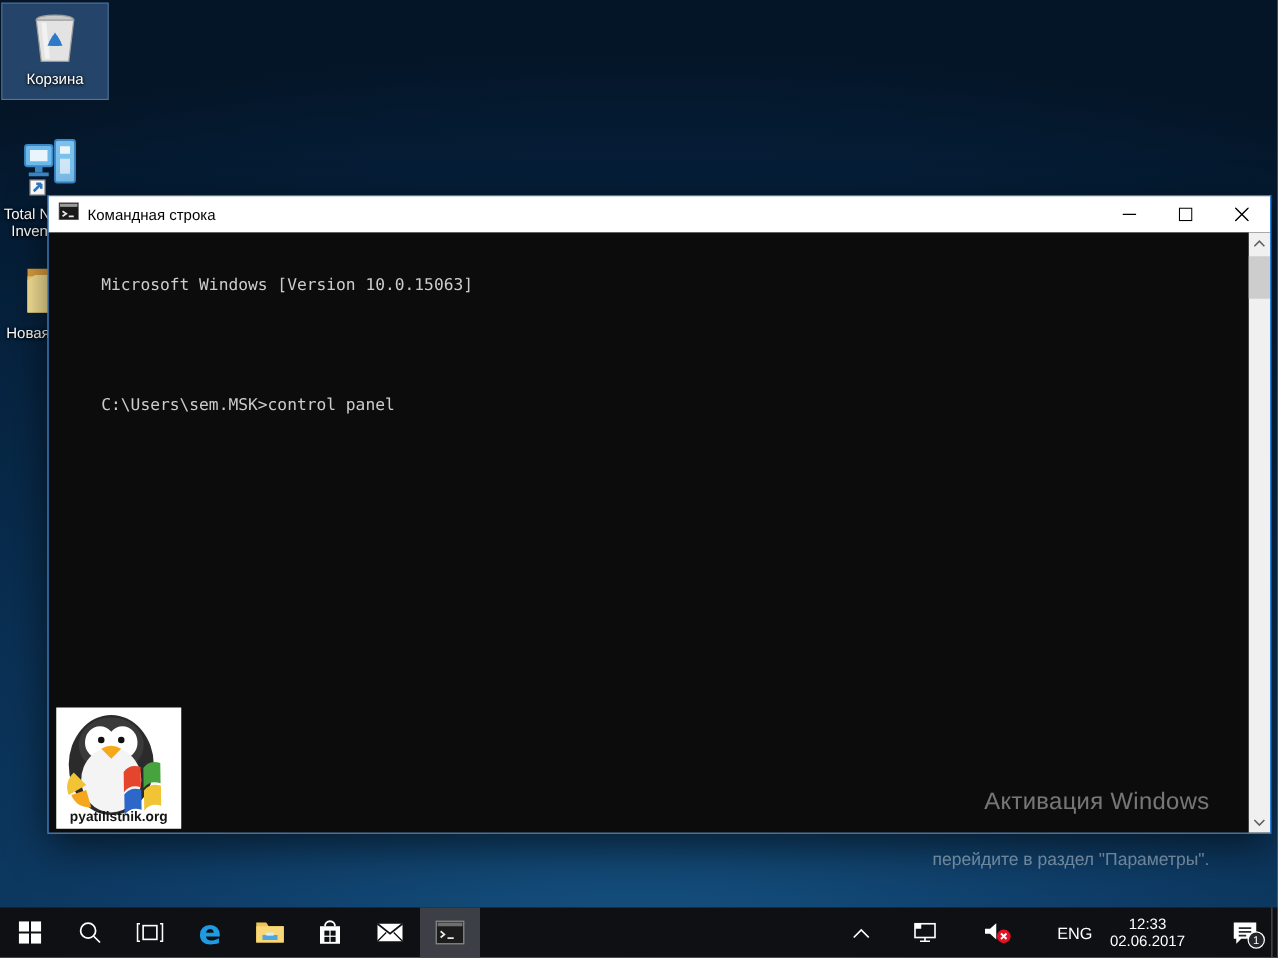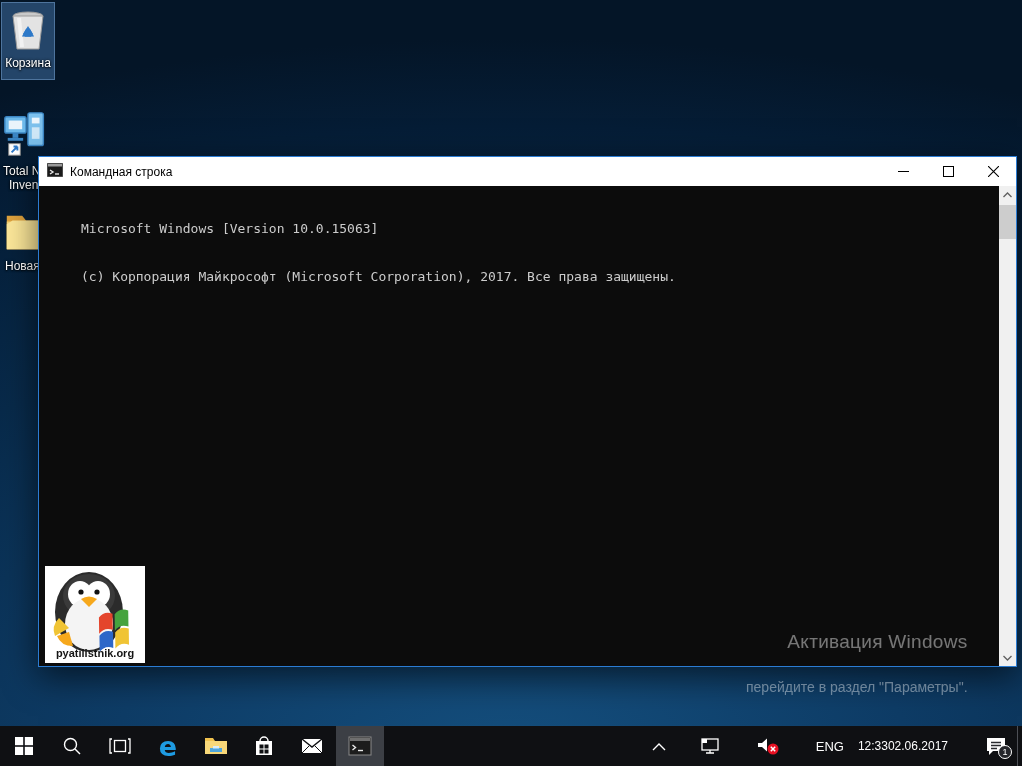--- a/index.html
+++ b/index.html
@@ -5,21 +5,21 @@
   * { margin:0; padding:0; box-sizing:border-box; }
   html,body { width:1022px; height:766px; overflow:hidden; }
   body {
     position:relative;
     font-family:"Liberation Sans", sans-serif;
     background:
       radial-gradient(ellipse 130% 95% at 50% 100%, #15507f 0%, #0e3c66 30%, #082a4a 62%, #051d36 88%, #041527 100%);
   }
 
   
-  .desk-icon { position:absolute; width:52px; text-align:center; color:#fff; z-index:1; }
+  .desk-icon { position:absolute; width:84px; text-align:center; color:#fff; z-index:1; }
   .desk-icon .glyph { display:flex; justify-content:center; }
   .desk-icon .lbl {
     font-size:12px; line-height:14px; margin-top:2px;
     text-shadow:0 1px 2px rgba(0,0,0,.9), 0 0 3px rgba(0,0,0,.8);
   }
   .desk-icon.selected {
     background:rgba(98,161,229,.35);
     outline:1px solid rgba(140,195,255,.55);
   }
   #icon-recycle { left:2px; top:3px; padding-top:3px; height:76px; }
@@ -70,21 +70,21 @@
     position:absolute; left:0; bottom:0; width:1022px; height:40px;
     background:#0f1013; display:flex; align-items:stretch; z-index:20; color:#fff;
   }
   .tb-btn { width:48px; display:flex; align-items:center; justify-content:center; }
   .tb-btn.active { background:#3c3f45; }
   .edge-e { color:#1e9be2; font-size:27px; font-weight:bold; font-family:"DejaVu Sans", sans-serif; line-height:27px; }
 
   .tray { margin-left:auto; display:flex; align-items:center; }
   .tray-item { display:flex; align-items:center; justify-content:center; height:40px; padding:0 5px;margin-left:24px; }
   .lang { font-size:13px; padding:0 7px; }
-  .clock { display:flex; flex-direction:row; align-items:center; justify-content:center; font-size:12px; line-height:14px; padding:0 7px; }
+  .clock { display:flex; flex-direction:column; align-items:center; justify-content:center; font-size:12px; line-height:14px; padding:0 7px; }
   .action-center { position:relative; padding:0 10px 0 6px; }
   .ac-badge {
     position:absolute; right:5px; bottom:7px; width:14px; height:14px;
     background:#25262b; border:1px solid #fff; border-radius:50%;
     font-size:9px; line-height:12px; text-align:center; color:#fff;
   }
   .show-desktop { width:5px; border-left:1px solid #4d4f55; height:40px; }
 </style>
 </head>
 <body>
@@ -159,22 +159,22 @@
         <svg width="11" height="11" viewBox="0 0 11 11">
             <path d="M0 0 L11 11 M11 0 L0 11" stroke="#000" stroke-width="1.1"></path>
           </svg>
       </div>
     </div>
   </div>
 
   <div class="console">
     <div class="console-text">
       <div class="line">Microsoft Windows [Version 10.0.15063]</div>
-      <div class="line">(c) Корпорация Майкрософт (Microsoft Corporation), 2017. Все права защищены.</div>
       <div class="line"></div>
+      <div class="line">C:\Users\sem.MSK&gt;control panel</div>
     </div>
 
     <div class="logo-box">
       <svg width="100" height="97" viewBox="0 0 100 97">
 
         <ellipse cx="44" cy="46" rx="34" ry="40" fill="#2b2b2b"></ellipse>
         <ellipse cx="44" cy="30" rx="26" ry="22" fill="#3a3a3a"></ellipse>
         <ellipse cx="35" cy="28" rx="12" ry="13" fill="#ffffff"></ellipse>
         <ellipse cx="53" cy="28" rx="12" ry="13" fill="#ffffff"></ellipse>
         <ellipse cx="44" cy="58" rx="24" ry="26" fill="#f4f4f4"></ellipse>

